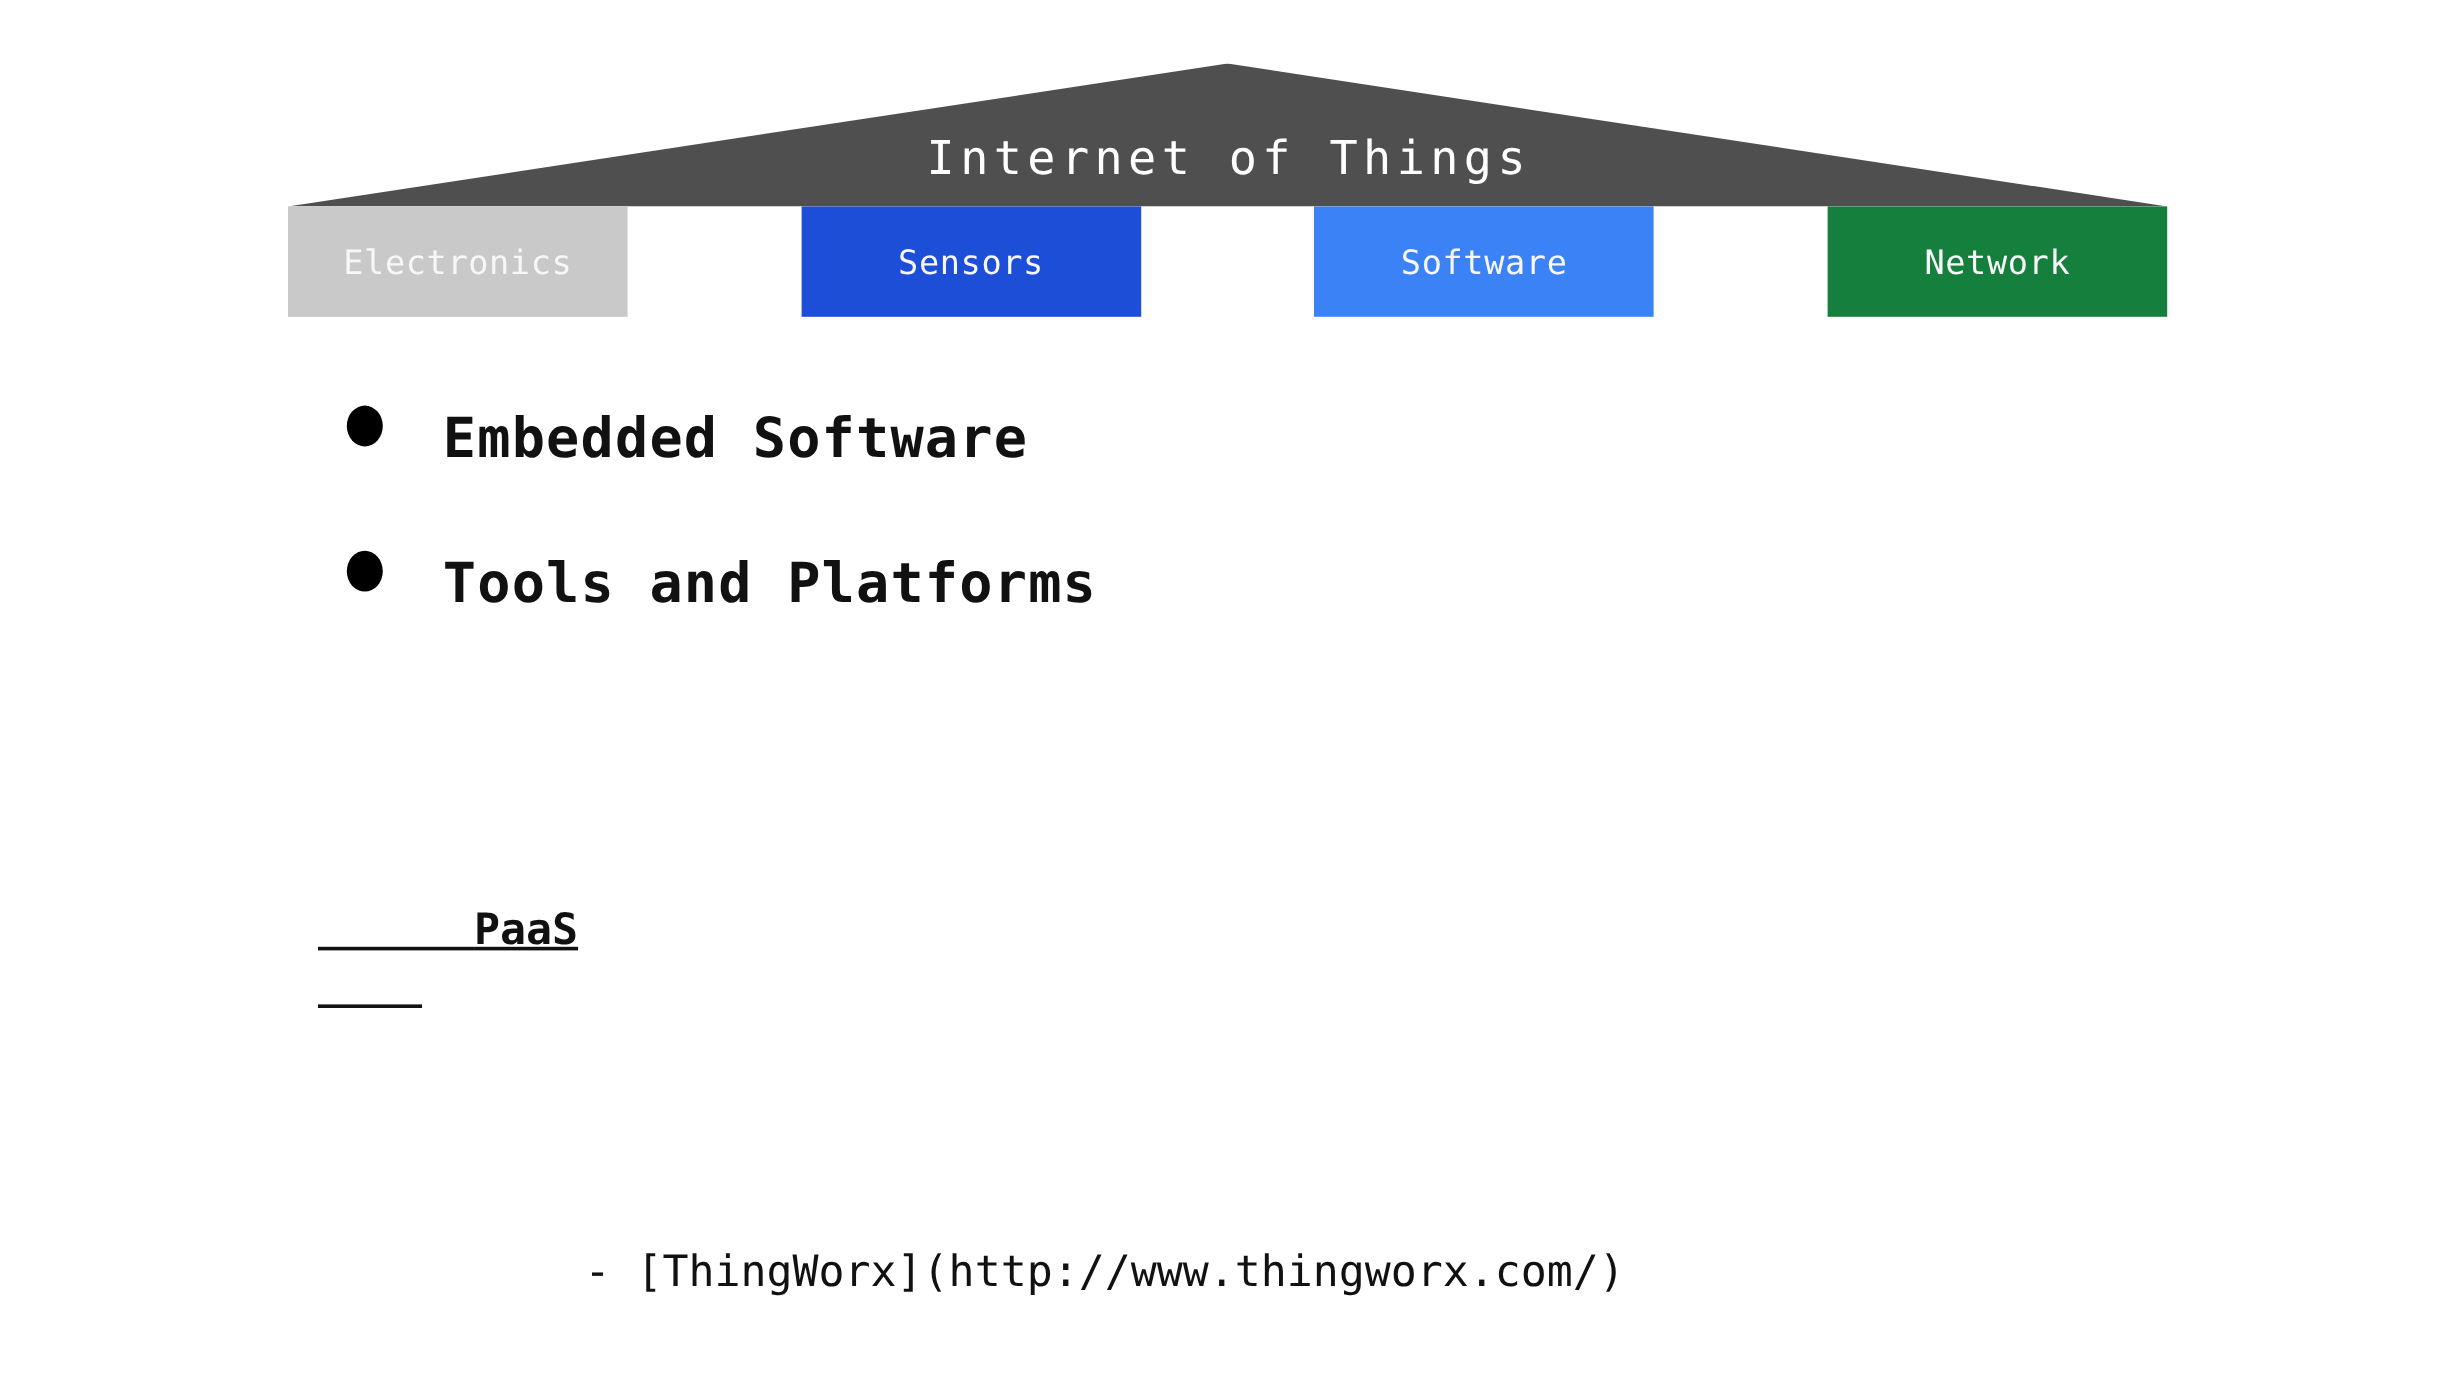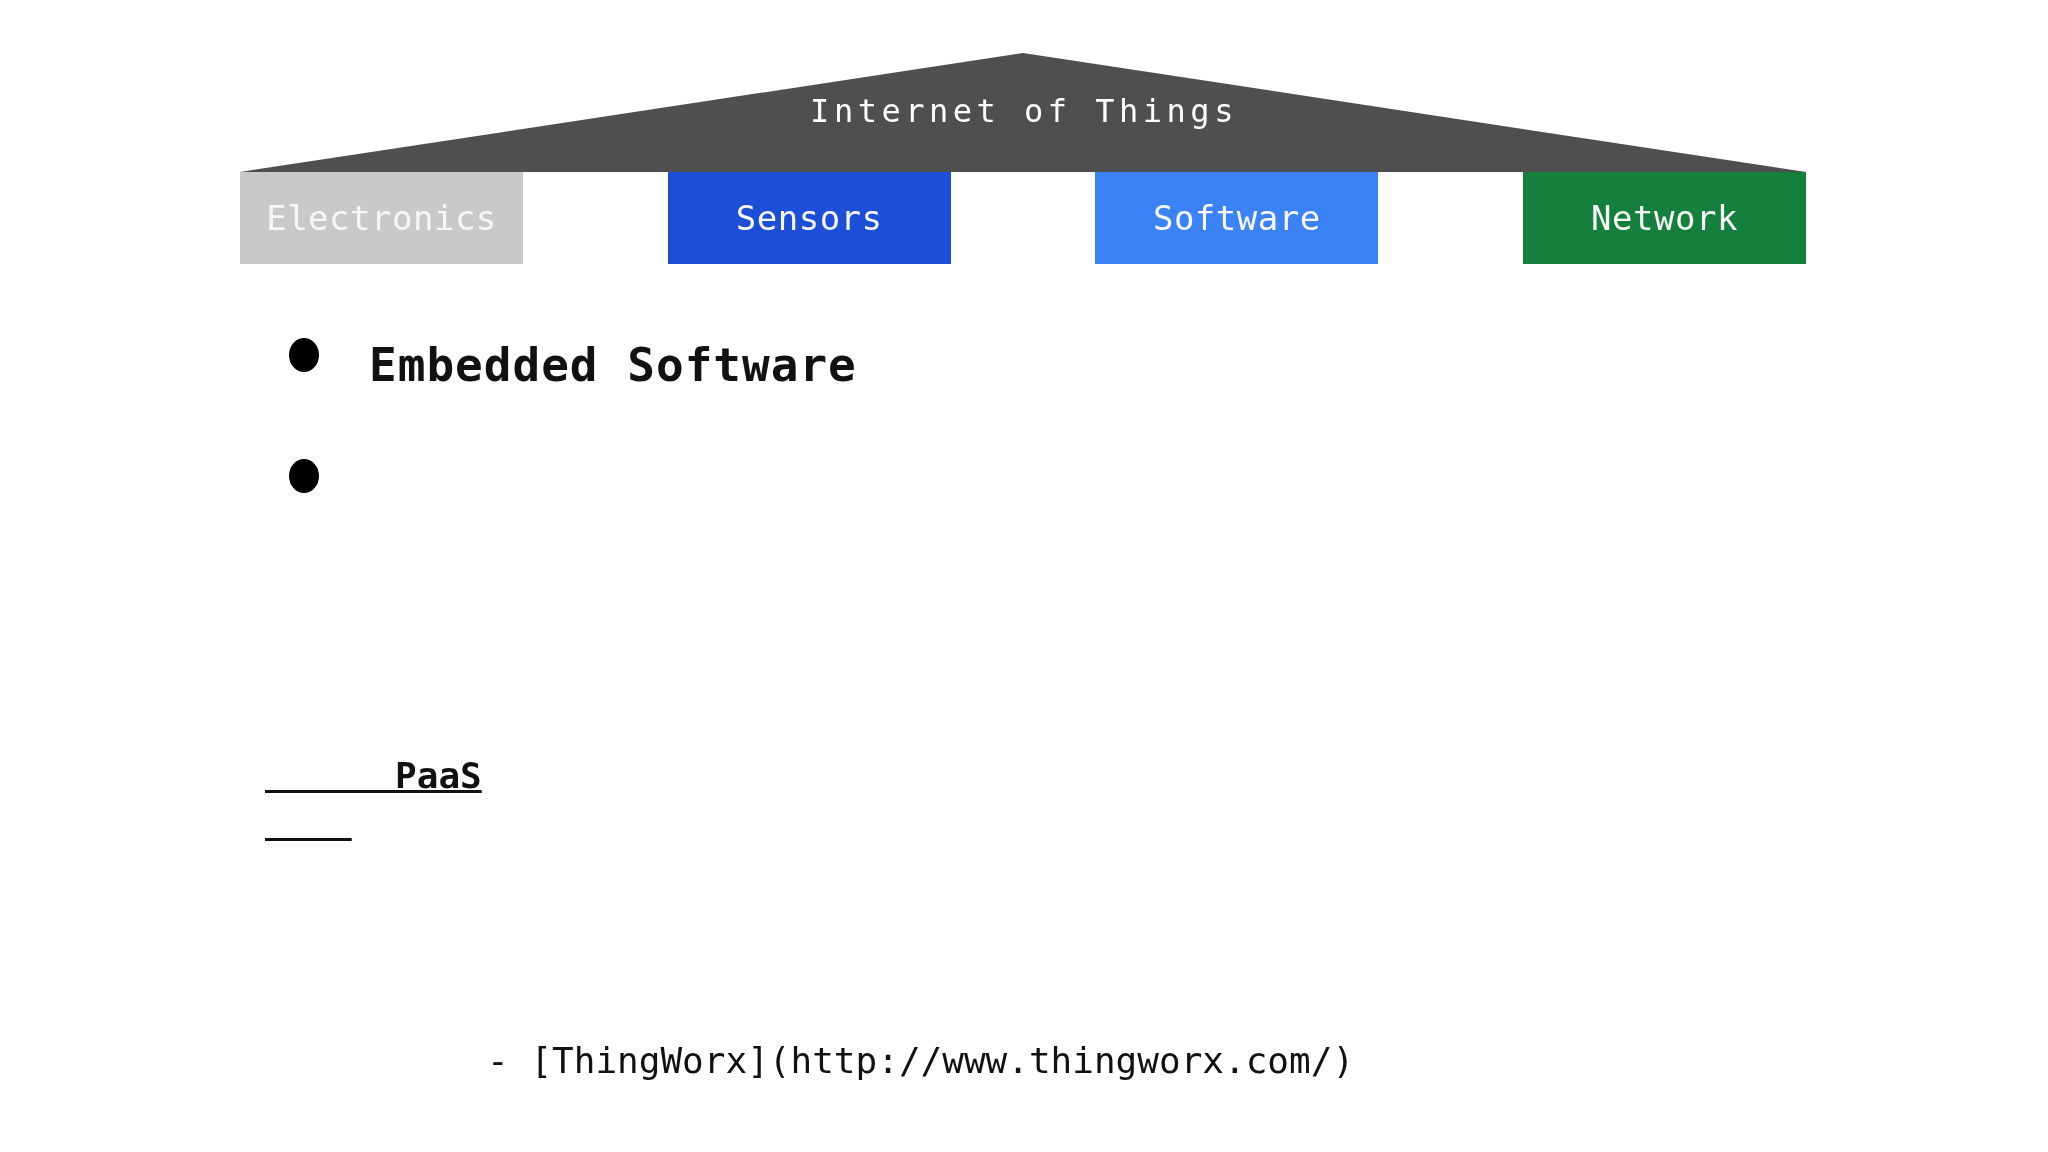--- a/index.html
+++ b/index.html
@@ -15,43 +15,43 @@
     position: absolute;
     left: 240px;
     top: 53px;
     width: 1566px;
     height: 119px;
     display: block;
   }
   .roof-title {
     position: absolute;
     left: 0;
-    top: 92px;
+    top: 110px;
     width: 2048px;
     text-align: center;
-    font-size: 32px;
+    font-size: 39px;
     letter-spacing: 4.5px;
     color: #ffffff;
   }
   .pillars {
     position: absolute;
     left: 240px;
     top: 172px;
     width: 1566px;
     height: 92px;
     display: flex;
     justify-content: space-between;
   }
   .pillar {
     width: 283px;
     height: 92px;
     display: flex;
     align-items: center;
     justify-content: center;
-    font-size: 34px;
+    font-size: 28px;
     color: #f7f7f7;
     letter-spacing: 0.5px;
   }
   .bullet-line {
     position: absolute;
     left: 289px;
     height: 54px;
     display: flex;
     align-items: flex-start;
     font-weight: bold;
@@ -108,20 +108,21 @@
     </div>
   </div>
 
   <div class="bullet-line b1">
     <span class="dot"></span>
     <span>Embedded Software</span>
   </div>
 
   <div class="bullet-line b2">
     <span class="dot"></span>
+    <span>Tools and Platforms</span>
   </div>
 
   <div class="md">
 
     <div class="heading">
       <span>PaaS</span>
     </div>
 
     <div class="item">
       <span>- [</span><span class="name">ThingWorx</span><span>](</span><span>http://www.thingworx.com/</span><span>)</span>

